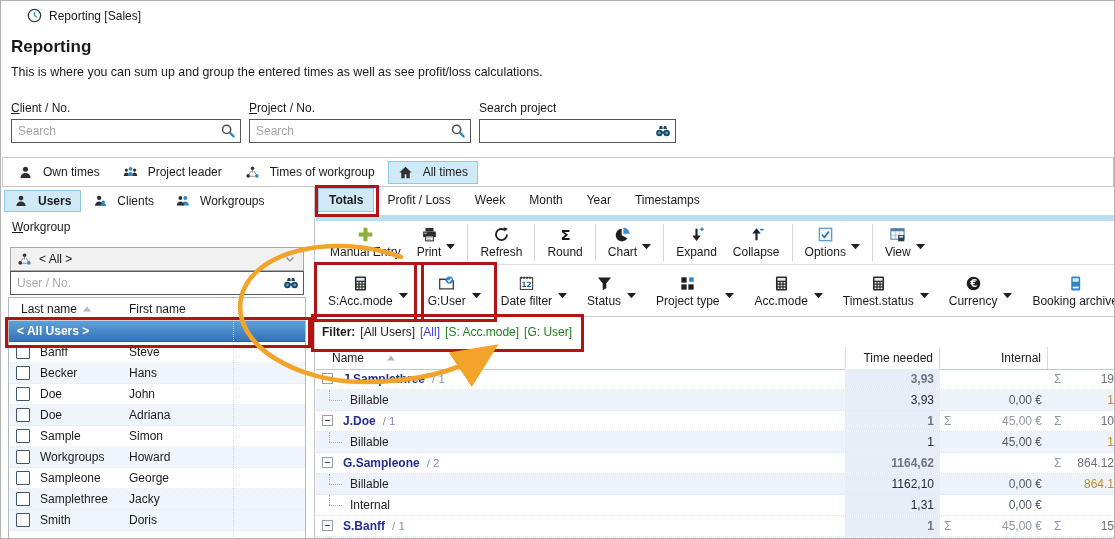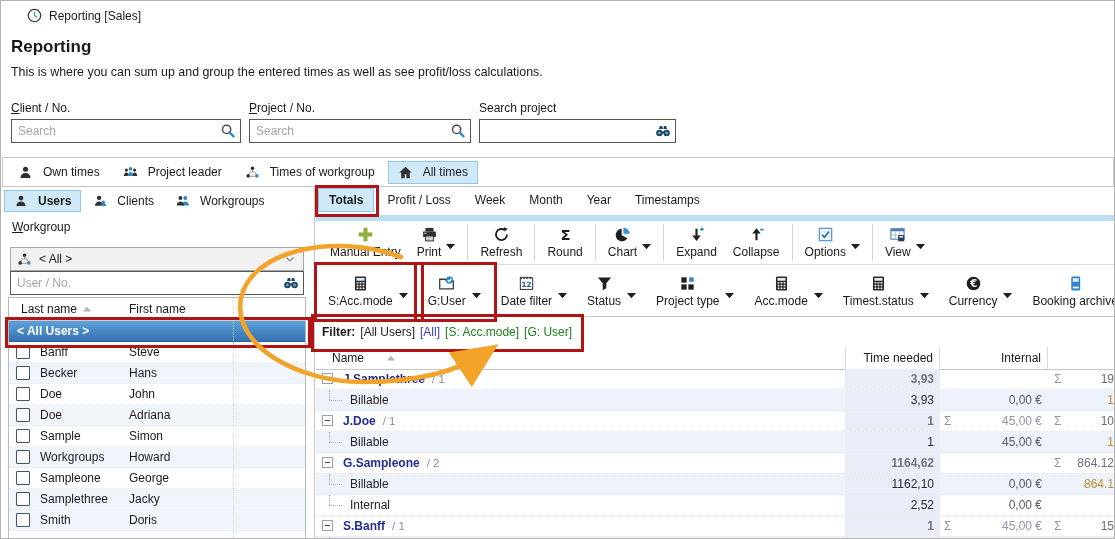--- a/index.html
+++ b/index.html
@@ -730,21 +730,21 @@
             <span class="sg"></span>
             <span class="ival">0,00 €</span>
           </div>
           <div class="c-extra">
             <span class="sg"></span>
             <span class="eval2">864.1</span>
           </div>
         </div>
         <div class="trow child">
           <div class="c-name"><span class="tv"></span><span class="th2"></span><span class="cname">Internal</span></div>
-          <div class="c-time"><span class="tval">2,52</span></div>
+          <div class="c-time"><span class="tval">1,31</span></div>
           <div class="c-int">
             <span class="sg"></span>
             <span class="ival">0,00 €</span>
           </div>
           <div class="c-extra">
             <span class="sg"></span>
             <span class="eval2"></span>
           </div>
         </div>
         <div class="trow group">

